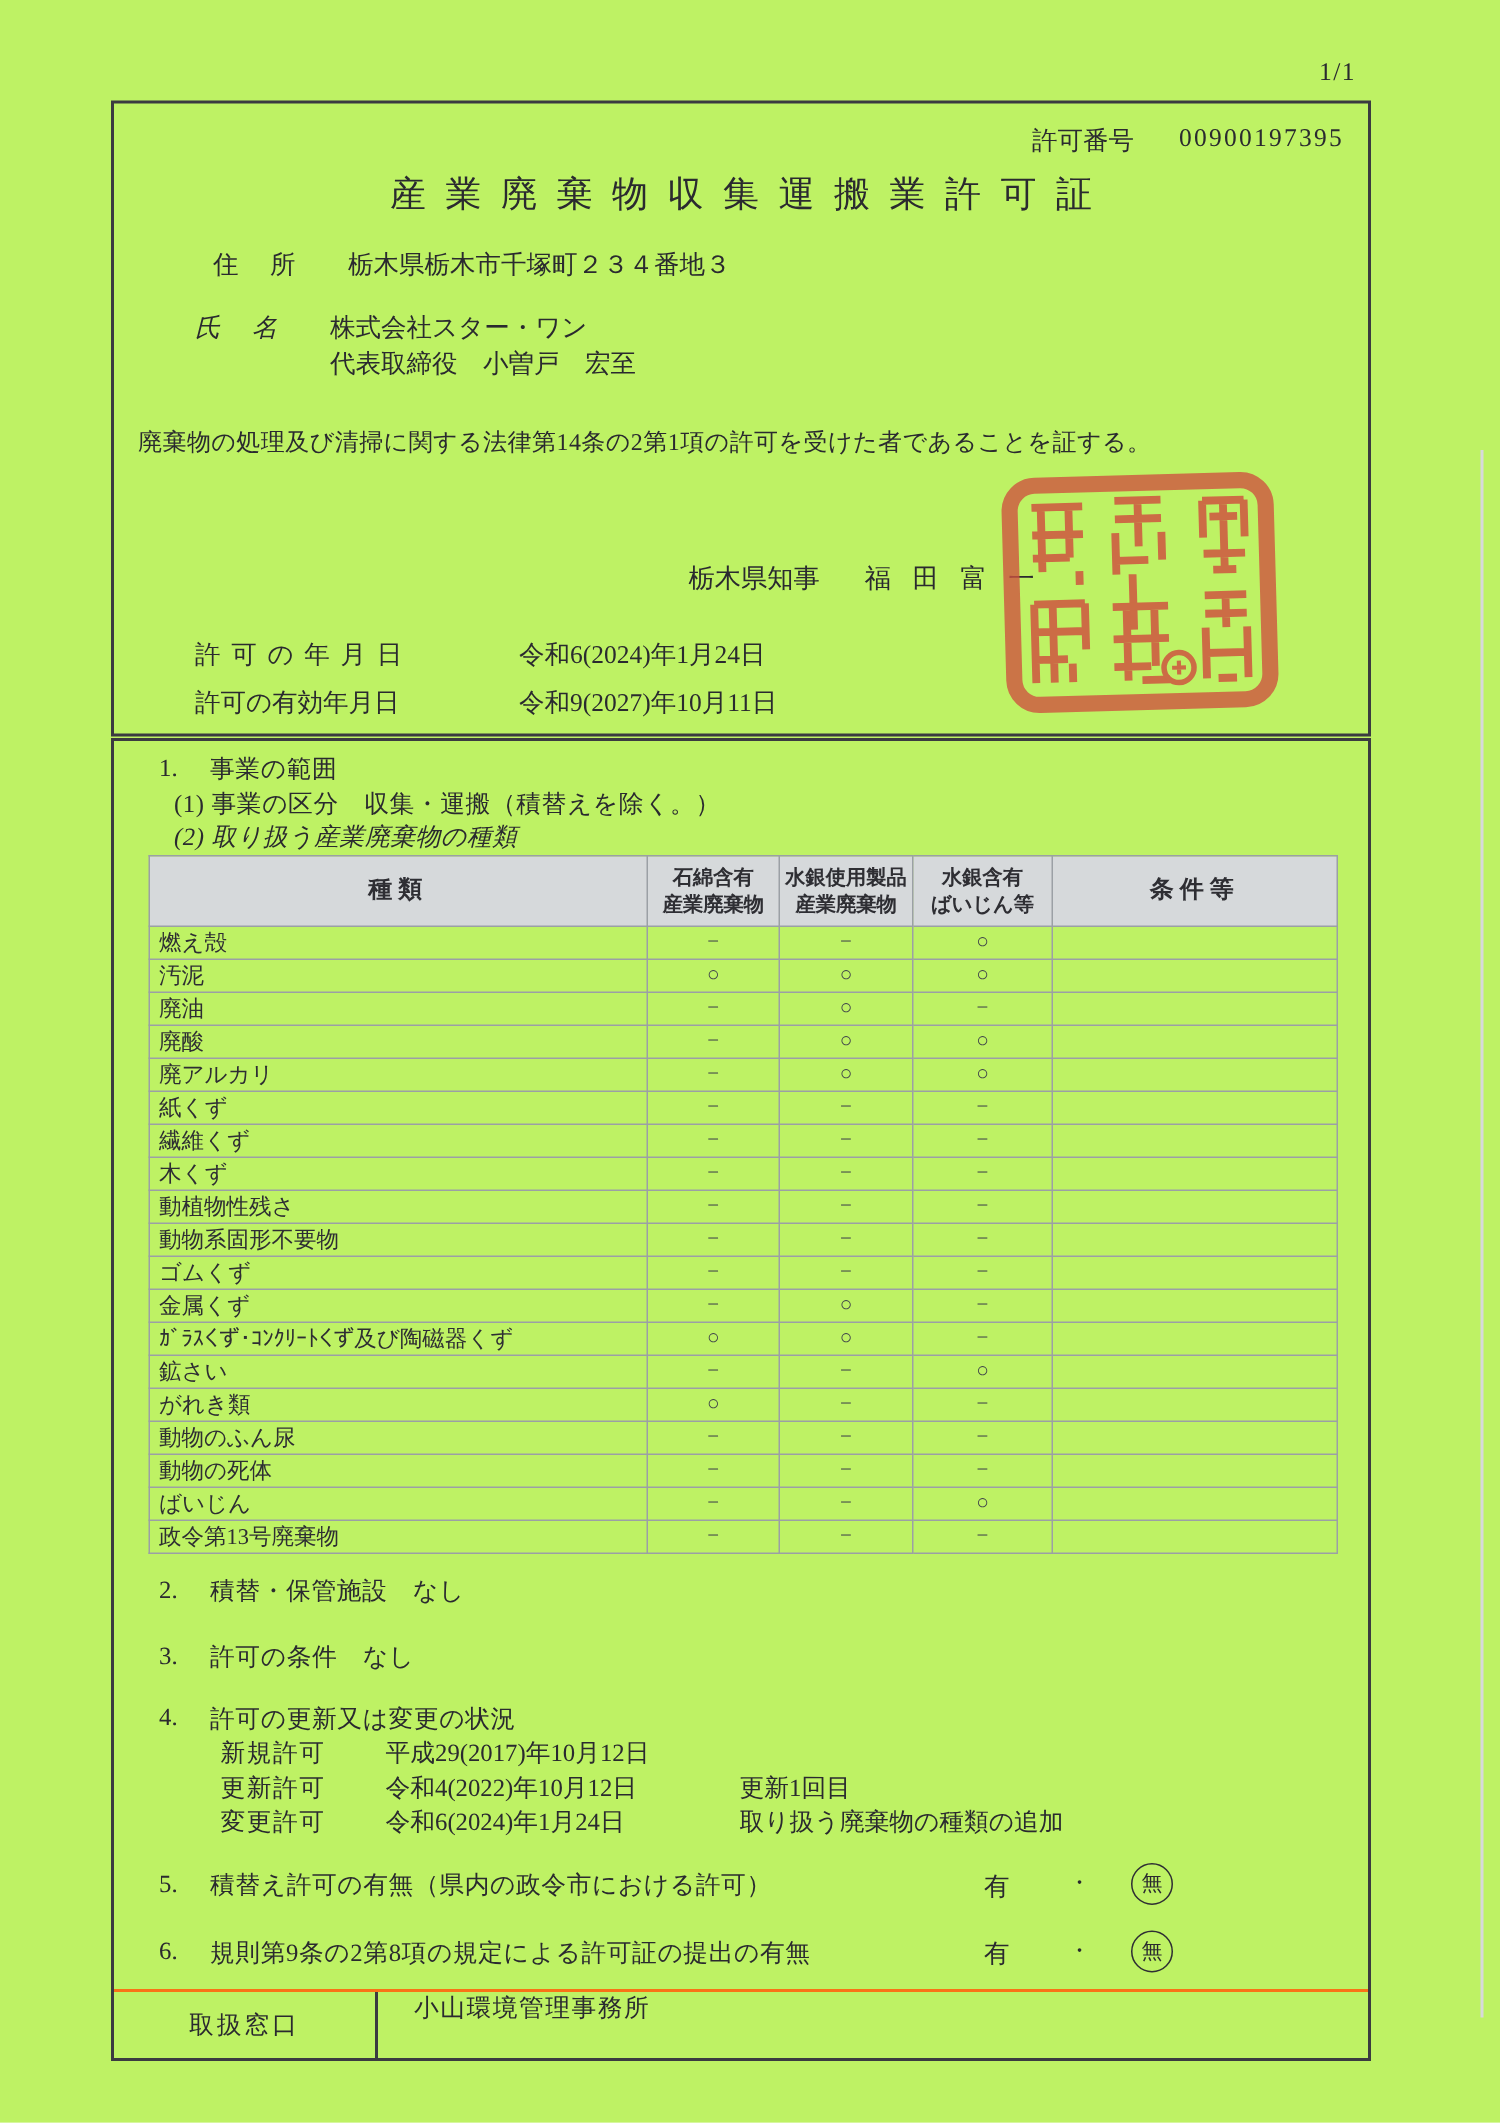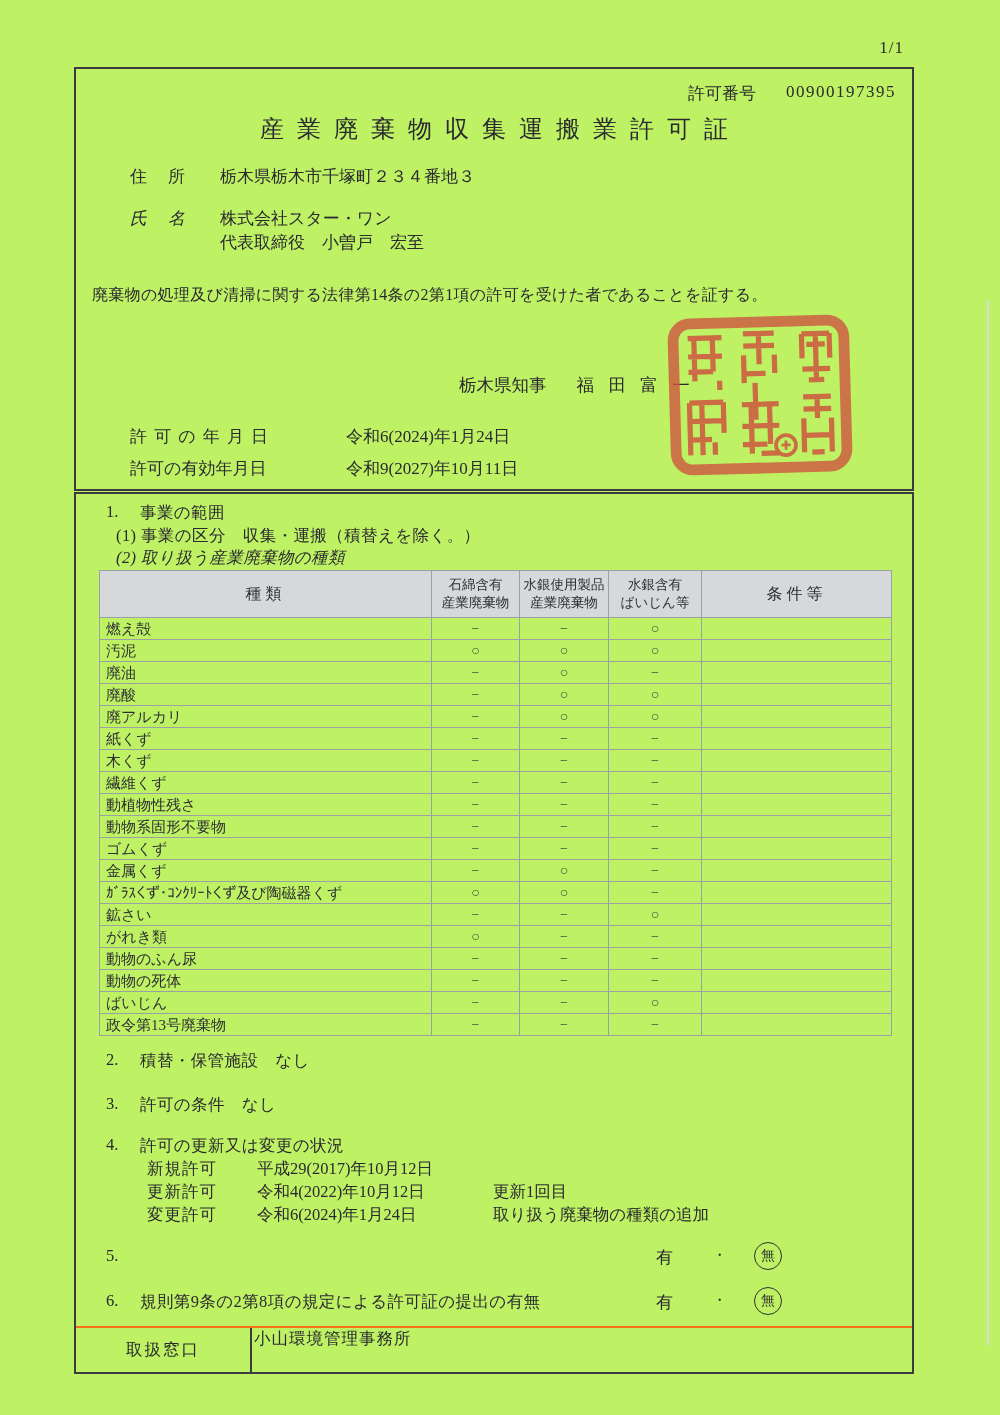--- a/index.html
+++ b/index.html
@@ -31,21 +31,21 @@
   .seal { left:590px; top:246px; width:188px; height:160px; transform:rotate(-1.6deg); opacity:0.92; }
 
   
   .secline { position:absolute; font-size:16.5px; white-space:nowrap; letter-spacing:0.4px; }
   .secnum { position:absolute; left:30px; font-size:16.5px; }
   .sectext { position:absolute; left:64px; font-size:16.5px; white-space:nowrap; letter-spacing:0.4px; }
 
   table.waste { position:absolute; left:23px; top:76px; width:792px;
     border-collapse:collapse; table-layout:fixed; }
   table.waste th, table.waste td { border:1px solid #9ba0a5; }
-  table.waste thead th { background:#d6d9db; font-weight:normal; height:46px;
+  table.waste thead th { background:#d6d9db; font-weight:bold; height:46px;
     font-size:13.5px; line-height:1.3; white-space:pre-line; vertical-align:middle;
     text-align:center; padding:0; color:#2e2e33;margin-left:31px; }
   table.waste thead th.big { font-size:16px; letter-spacing:4px; }
   table.waste tbody td { height:21px; padding:0; font-size:15px; line-height:20px;
     color:#2e2e33; vertical-align:middle; }
   table.waste tbody td.type { text-align:left; padding-left:6px; white-space:nowrap; overflow:hidden; }
   table.waste tbody td.mark { text-align:center; font-size:14px; color:#41464b; }
 
   .history { position:absolute; left:71px; font-size:16.5px; line-height:23px; }
   .history .hrow { white-space:nowrap; }
@@ -56,21 +56,21 @@
   .yn-dot { position:absolute; left:636px; top:0; font-size:15px; }
   .yn-no  { position:absolute; left:678px; top:-4px; display:inline-flex;
     width:26px; height:26px; border:1.6px solid #2e2e33; border-radius:50%;
     align-items:center; justify-content:center; font-size:14px; }
 
   .window-row { position:absolute; left:0; right:0; bottom:0; height:44px;
     border-top:2px solid #f97316; display:flex; }
   .window-label { width:174px; text-align:center; font-size:16.5px; letter-spacing:2px;
     align-self:stretch; display:flex; align-items:center; justify-content:center;
     border-right:2px solid #3b3b40; }
-  .window-value { padding-left:2px; font-size:16.5px; letter-spacing:1px; }
+  .window-value { padding-left:24px; font-size:16.5px; letter-spacing:1px; }
 
   .scan-edge { position:absolute; right:11px; top:300px; width:2px; height:1045px;
     background:#d7d9da; }
 </style>
 </head>
 <body>
 
 <div class="page">
 
   <div class="abs page-number">1/1</div>
@@ -78,21 +78,21 @@
   <div class="box" style="left:74px; top:67px; width:836px; height:420px;">
 
     <div class="abs permit-no">
       <span>許可番号</span>
       <span class="num">00900197395</span>
     </div>
 
     <div class="abs doc-title">産業廃棄物収集運搬業許可証</div>
 
     <div class="abs" style="left:54px; top:96px; white-space:nowrap;">
-      <span class="field-label" style="display:inline-block; width:86px;">住　所</span>
+      <span class="field-label" style="display:inline-block; width:86px;margin-left:12px;">住　所</span>
       <span class="field-value">栃木県栃木市千塚町２３４番地３</span>
     </div>
 
     <div class="abs" style="left:54px; top:138px; white-space:nowrap;">
       <span class="field-label" style="display:inline-block; width:86px; vertical-align:top;font-style:italic;">氏　名</span>
       <span style="display:inline-block; vertical-align:top;">
         <span class="field-value" style="display:block; line-height:24px;">株式会社スター・ワン</span>
         <span class="field-value" style="display:block; line-height:24px;">代表取締役　小曽戸　宏至</span>
       </span>
     </div>
@@ -195,28 +195,28 @@
             <td class="cond"></td>
           </tr>
           <tr>
             <td class="type">紙くず</td>
             <td class="mark">−</td>
             <td class="mark">−</td>
             <td class="mark">−</td>
             <td class="cond"></td>
           </tr>
           <tr>
+            <td class="type">繊維くず</td>
+            <td class="mark">−</td>
+            <td class="mark">−</td>
+            <td class="mark">−</td>
+            <td class="cond"></td>
+          </tr>
+          <tr>
             <td class="type">木くず</td>
-            <td class="mark">−</td>
-            <td class="mark">−</td>
-            <td class="mark">−</td>
-            <td class="cond"></td>
-          </tr>
-          <tr>
-            <td class="type">繊維くず</td>
             <td class="mark">−</td>
             <td class="mark">−</td>
             <td class="mark">−</td>
             <td class="cond"></td>
           </tr>
           <tr>
             <td class="type">動植物性残さ</td>
             <td class="mark">−</td>
             <td class="mark">−</td>
             <td class="mark">−</td>
@@ -311,20 +311,21 @@
       <div class="hrow">
         <span class="hlabel">更新許可</span><span class="hdate">令和4(2022)年10月12日</span><span>更新1回目</span>
       </div>
       <div class="hrow">
         <span class="hlabel">変更許可</span><span class="hdate">令和6(2024)年1月24日</span><span>取り扱う廃棄物の種類の追加</span>
       </div>
     </div>
 
     <div class="abs" style="left:0; right:0; top:752px; height:26px;">
       <span class="secnum" style="top:0;">5.</span>
+      <span class="sectext" style="top:0;">積替え許可の有無（県内の政令市における許可）</span>
       <span class="yn-yes">有</span>
       <span class="yn-dot">・</span>
       <span class="yn-no">無</span>
     </div>
 
     <div class="abs" style="left:0; right:0; top:797px; height:26px;">
       <span class="secnum" style="top:0;">6.</span>
       <span class="sectext" style="top:0;">規則第9条の2第8項の規定による許可証の提出の有無</span>
       <span class="yn-yes">有</span>
       <span class="yn-dot">・</span>

